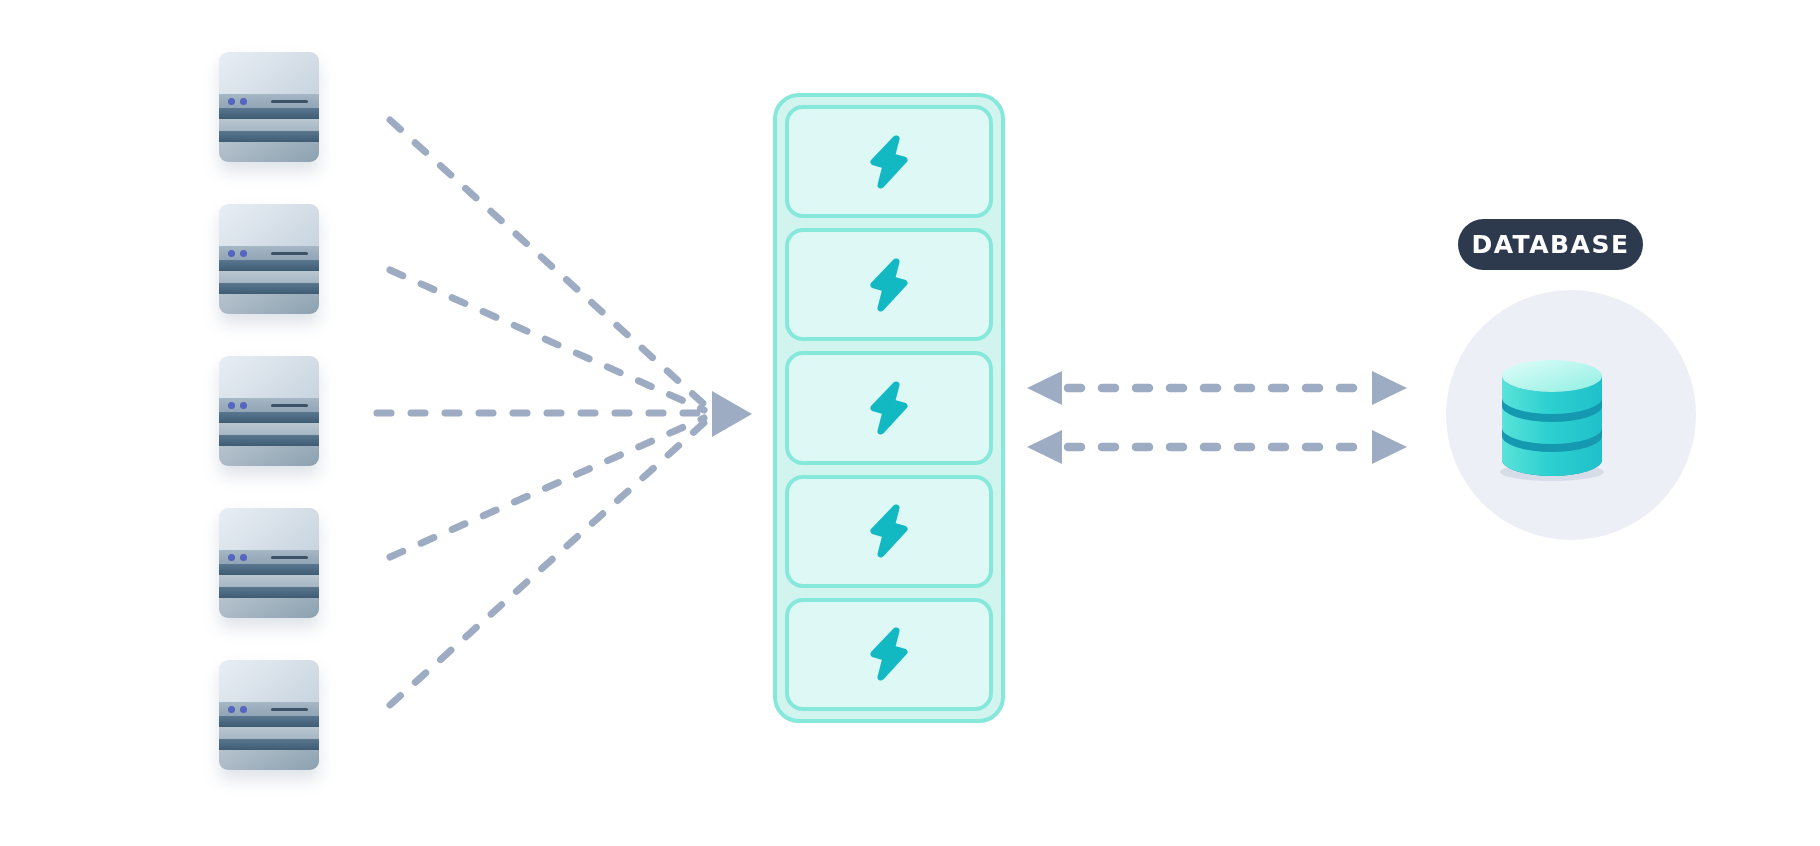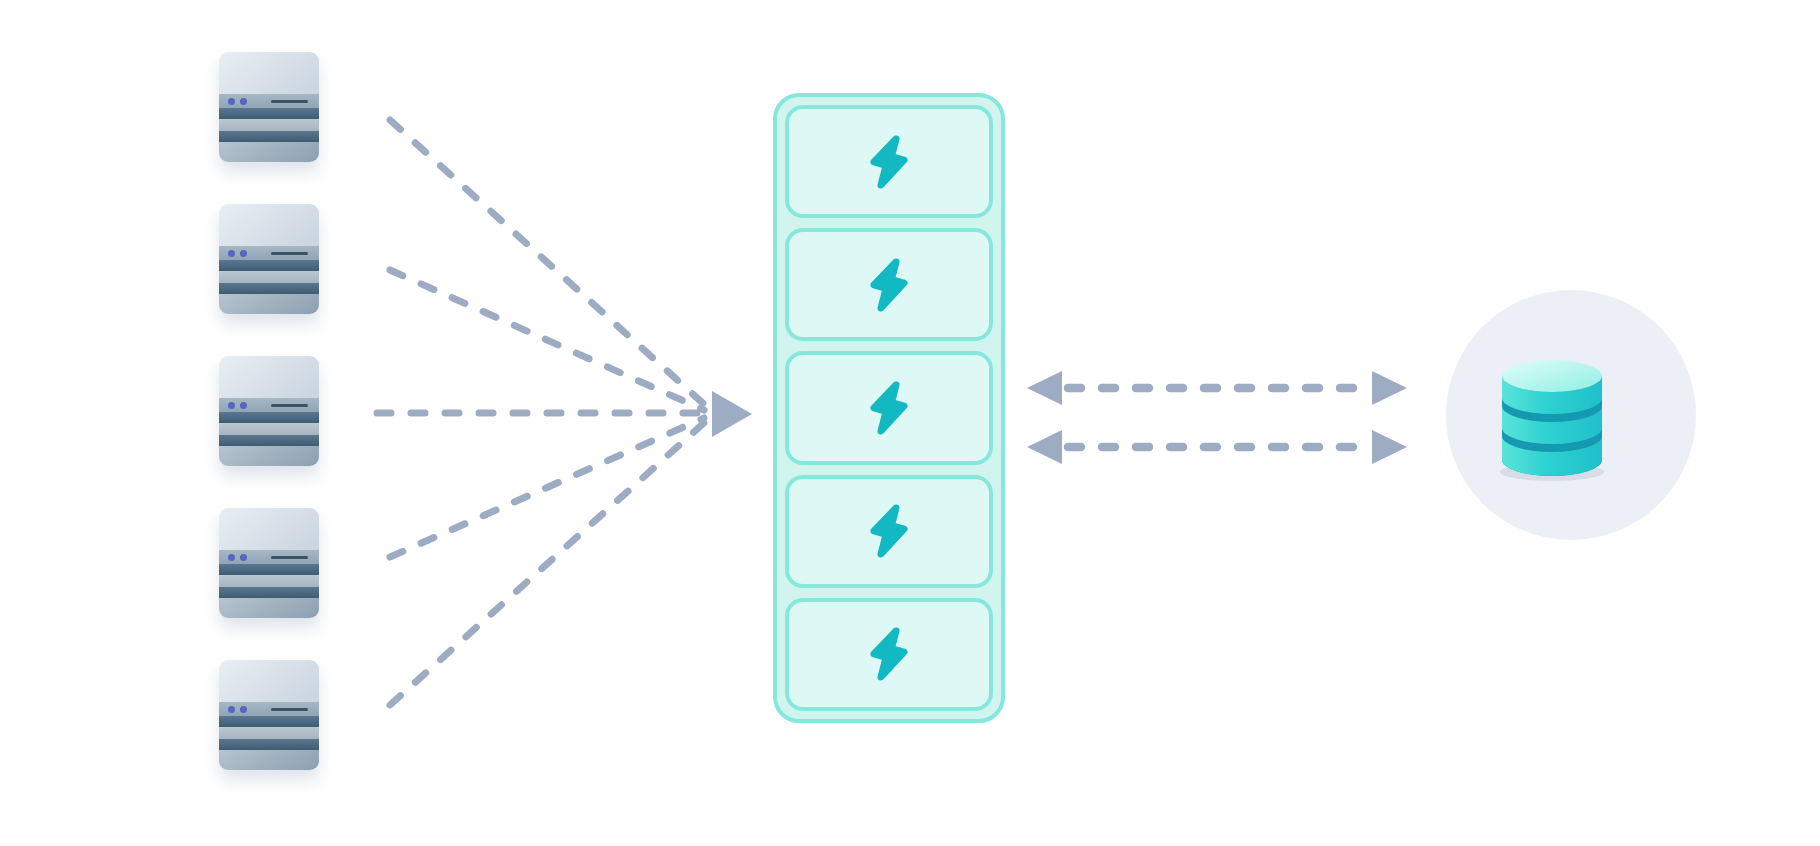--- a/index.html
+++ b/index.html
@@ -171,20 +171,23 @@
         <path class="bolt-path" d="M29 4 L7 27 L19 30.5 L14 50 L37 25 L24.5 21.5 Z"></path>
       </svg>
     </div>
     <div class="pool-cell">
       <svg width="44" height="54" viewBox="0 0 44 54">
         <path class="bolt-path" d="M29 4 L7 27 L19 30.5 L14 50 L37 25 L24.5 21.5 Z"></path>
       </svg>
     </div>
   </div>
 
+  <div class="db-badge">
+    <span>DATABASE</span>
+  </div>
   <div class="db-circle"></div>
   <svg class="db-cylinder" width="120" height="140" viewBox="0 0 120 140">
     <defs>
       <linearGradient id="cylBody" x1="0" y1="0" x2="1" y2="0">
         <stop offset="0" stop-color="#5ae3da"></stop>
         <stop offset="0.45" stop-color="#2ed1d1"></stop>
         <stop offset="1" stop-color="#1fc0ca"></stop>
       </linearGradient>
       <linearGradient id="cylTop" x1="0" y1="0" x2="1" y2="1">
         <stop offset="0" stop-color="#e0fdf9"></stop>

